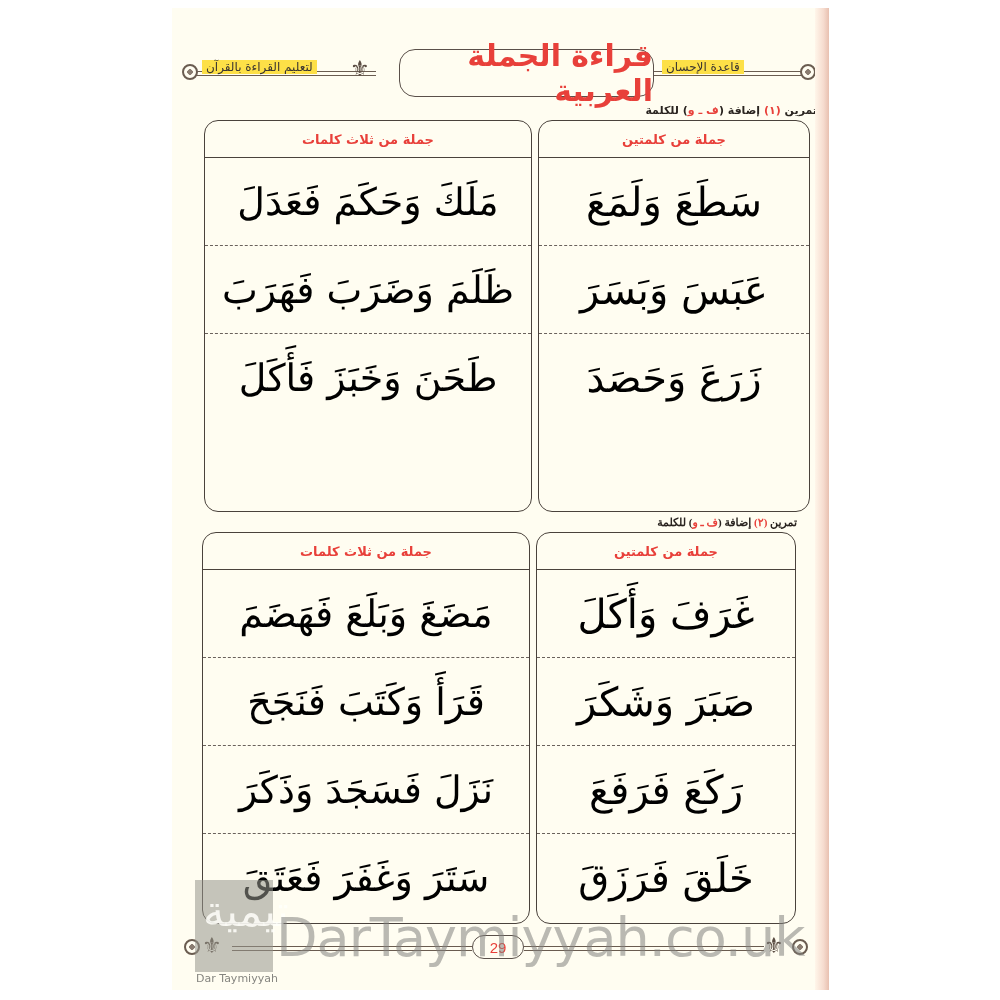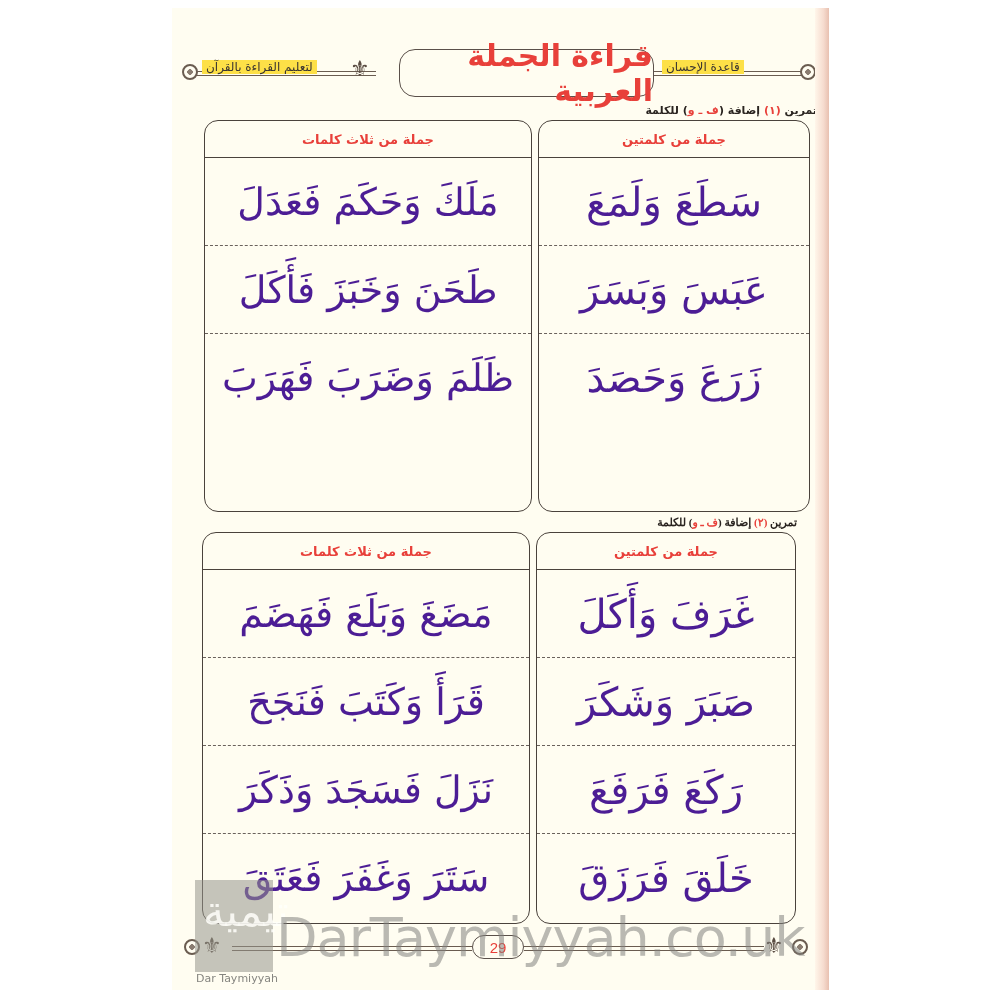--- a/index.html
+++ b/index.html
@@ -58,21 +58,21 @@
     background: #fffdf1; box-sizing: border-box; overflow: hidden;
   }
   .box-header {
     height: 36px; border-bottom: 1.5px solid #4a423c;
     display: flex; align-items: center; justify-content: center;
     color: #e8403a; font-weight: bold; font-size: 13px; direction: rtl;
   }
   .row {
     display: flex; align-items: center; justify-content: center;
     direction: rtl; font-family: "DejaVu Serif", serif;
-    color: #4c1d95; box-sizing: border-box;
+    color: #000000; box-sizing: border-box;
     border-bottom: 1.5px dashed #6a625c;
   }
   .row:last-child { border-bottom: none; }
   .box.two .row { font-size: 40px; }
   .box.three .row { font-size: 38px; }
   
   .footer { position: absolute; left: 0; top: 925px; width: 655px; height: 30px; }
   .footer-line {
     position: absolute; top: 13px; height: 3px;
     border-top: 1px solid #6a5c50; border-bottom: 1px solid #6a5c50;
@@ -131,22 +131,22 @@
   <div class="box two" style="left:366px; top:112px; width:272px; height:392px;">
     <div class="box-header">جملة من كلمتين</div>
     <div class="row" style="height:88px;">سَطَعَ وَلَمَعَ</div>
     <div class="row" style="height:88px;">عَبَسَ وَبَسَرَ</div>
     <div class="row" style="height:88px;">زَرَعَ وَحَصَدَ</div>
   </div>
 
   <div class="box three" style="left:32px; top:112px; width:328px; height:392px;">
     <div class="box-header">جملة من ثلاث كلمات</div>
     <div class="row" style="height:88px;">مَلَكَ وَحَكَمَ فَعَدَلَ</div>
+    <div class="row" style="height:88px;">ظَلَمَ وَضَرَبَ فَهَرَبَ</div>
     <div class="row" style="height:88px;">طَحَنَ وَخَبَزَ فَأَكَلَ</div>
-    <div class="row" style="height:88px;">ظَلَمَ وَضَرَبَ فَهَرَبَ</div>
   </div>
 
   <div class="exercise-label" style="right:30px; top:508px;font-family:Liberation Serif, serif;">
     <span>تمرين</span>
     <span class="red">(٢)</span>
     <span>إضافة (</span><span class="red">ف ـ و</span><span>) للكلمة</span>
   </div>
 
   <div class="box two" style="left:364px; top:524px; width:260px; height:392px;">
     <div class="box-header">جملة من كلمتين</div>

